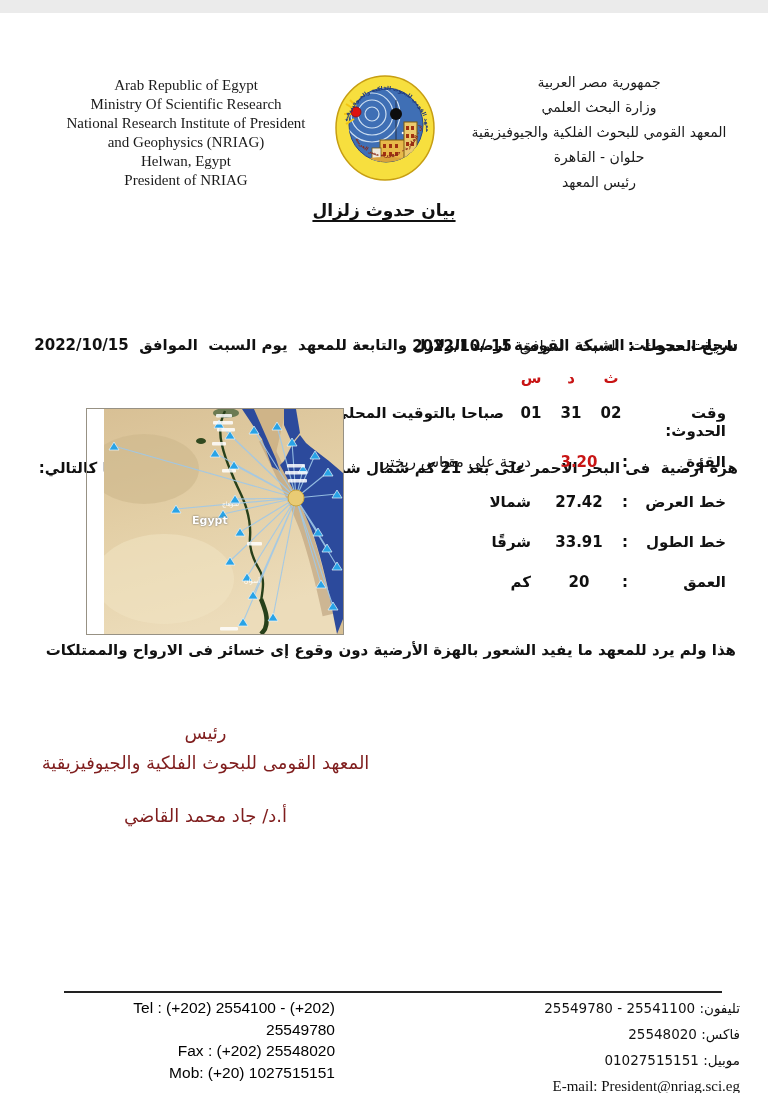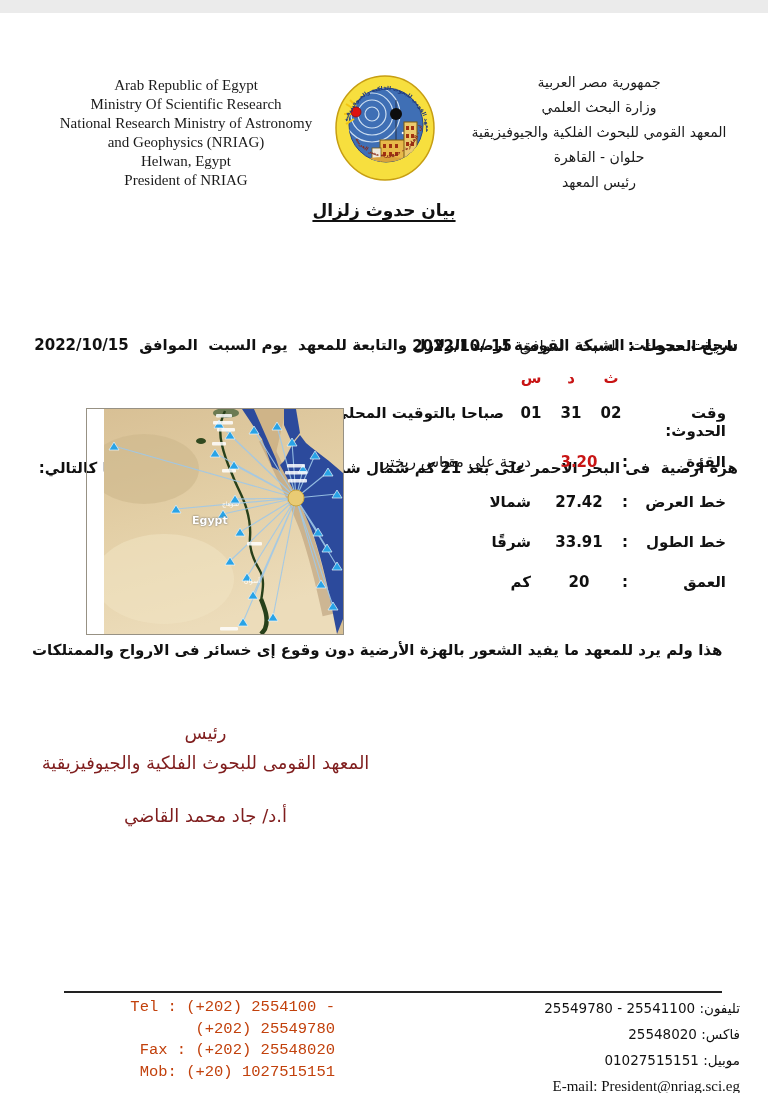--- a/index.html
+++ b/index.html
@@ -38,46 +38,46 @@
            align-items:baseline;}
   .datarow .lbl{display:inline-block;width:84px;font-weight:bold;}
   .datarow .colon{display:inline-block;width:26px;text-align:center;font-weight:bold;}
   .datarow .val{display:inline-block;width:58px;text-align:center;font-weight:bold;}
   .datarow .unit{font-weight:bold;margin-right:15px;}
   .datarow .unit.light{font-weight:normal;}
   .r-mag{top:453px;} .r-lat{top:493px;} .r-lon{top:533px;} .r-dep{top:573px;}
   
   .map{position:absolute;left:86px;top:408px;width:239px;height:225px;border:1px solid #979184;padding-left:17px;}
   
-  .closing{position:absolute;right:32px;left:32px;top:641px;direction:rtl;text-align:left;
+  .closing{position:absolute;right:32px;left:32px;top:641px;direction:rtl;text-align:right;
            font-size:15px;font-weight:bold;}
   
   .sig{position:absolute;left:18px;top:722px;width:375px;text-align:center;direction:rtl;
        font-size:18px;color:#7f1d1d;}
   .sig .s1{margin-bottom:9px;}
   .sig .s2{margin-bottom:32px;}
   
   .fline{position:absolute;left:64px;top:991px;width:658px;border-top:2px solid #222;}
   .foot-l{position:absolute;left:70px;top:997px;width:265px;text-align:right;
-          font-family:Liberation Mono, monospace;font-size:15.5px;line-height:21.5px;color:#c2410c;}
+          font-family:Liberation Sans, sans-serif;font-size:15.5px;line-height:21.5px;color:#000000;}
   .foot-r{position:absolute;right:28px;top:995px;width:320px;direction:rtl;text-align:right;
           font-size:13.5px;line-height:26px;}
   .foot-r .latin{font-family:"Liberation Serif",serif;font-size:15px;direction:ltr;
           unicode-bidi:embed;display:block;text-align:right;}
 </style>
 </head>
 <body>
 
 <div class="page">
   <div class="topstrip"></div>
 
   <div class="hdr-en">
     <div>Arab Republic of Egypt</div>
     <div>Ministry Of Scientific Research</div>
-    <div>National Research Ministry of Astronomy</div>
+    <div>National Research Institute of President</div>
     <div>and Geophysics (NRIAG)</div>
     <div>Helwan, Egypt</div>
     <div>President of NRIAG</div>
   </div>
 
   <div class="logo">
     <svg width="102" height="110" viewBox="0 0 102 110">
       <defs>
         <path id="arcTop" d="M 12,58 A 40,42 0 0 1 92,58" fill="none"></path>
         <path id="arcBot" d="M 16,52 A 37,40 0 0 0 88,52" fill="none"></path>

